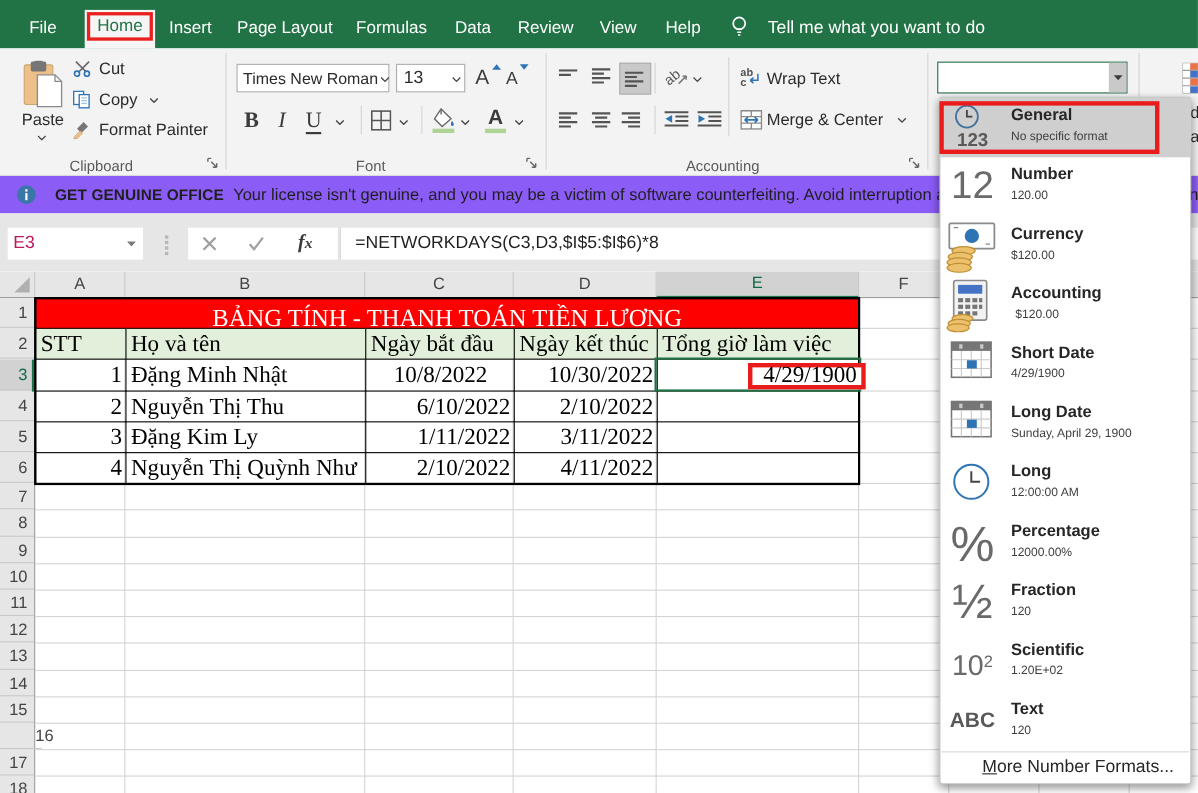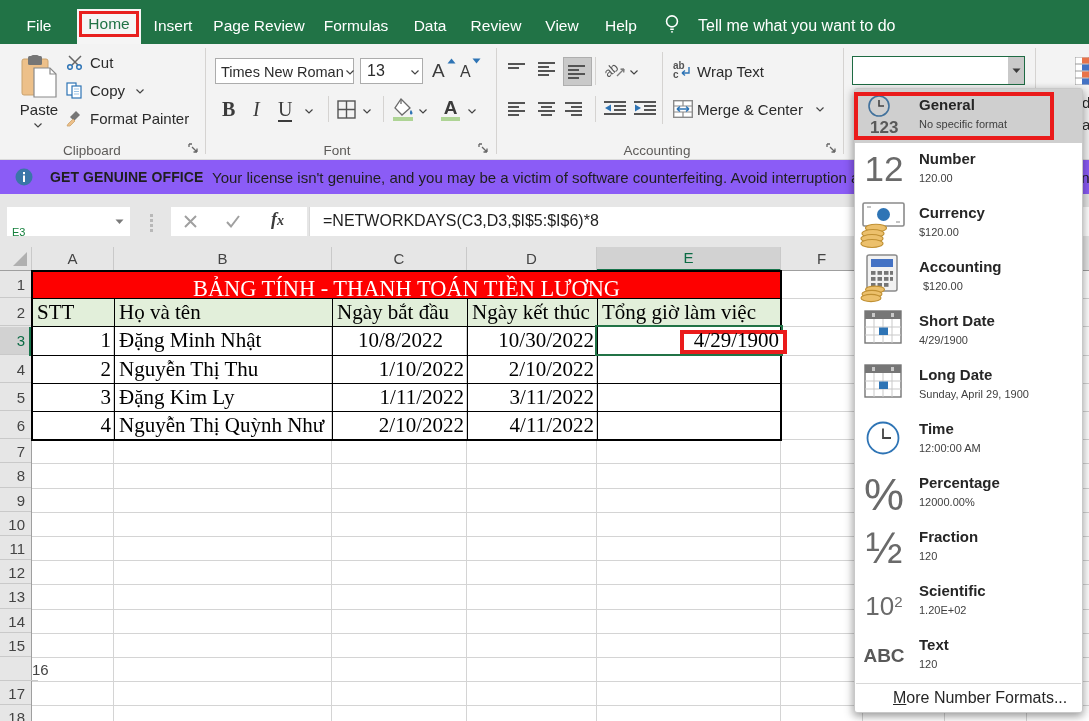--- a/index.html
+++ b/index.html
@@ -53,21 +53,21 @@
 .ptitle { position:absolute; left:64px; top:7px; font-size:15px; font-weight:bold; color:#262626; }
 .pval { position:absolute; left:64px; top:29px; font-size:11px; color:#404040; }
 .picon { position:absolute; left:0; top:0; width:58px; height:54px; }
 </style>
 </head>
 <body>
 
 <div id="tabbar">
   <span class="tab" style="left:39px;">File</span>
   <span class="tab" style="left:173px;">Insert</span>
-  <span class="tab" style="left:259px;">Page Review</span>
+  <span class="tab" style="left:259px;">Page Layout</span>
   <span class="tab" style="left:356px;">Formulas</span>
   <span class="tab" style="left:430px;">Data</span>
   <span class="tab" style="left:496px;">Review</span>
   <span class="tab" style="left:562px;">View</span>
   <span class="tab" style="left:621px;">Help</span>
   <span class="tab" style="left:698px; transform:none; font-size:16px;">Tell me what you want to do</span>
   <svg class="bulb" viewBox="0 0 17 20">
     <circle cx="8.5" cy="7" r="5.2" fill="none" stroke="#fff" stroke-width="1.5"></circle>
     <path d="M6.5 12 L10.5 12 M6.8 14.5 L10.2 14.5 M7.5 17 L9.5 17" stroke="#fff" stroke-width="1.3" fill="none"></path>
   </svg>
@@ -275,21 +275,21 @@
     <circle cx="9" cy="9" r="8.5" fill="#3a76a8"></circle>
     <rect x="8" y="7.5" width="2" height="6.5" fill="#fff"></rect>
     <rect x="8" y="4" width="2" height="2.2" fill="#fff"></rect>
   </svg>
   <span class="abs" style="left:50px; top:9px; font-size:14px; font-weight:bold; color:#1f1f1f; letter-spacing:0.1px;">GET GENUINE OFFICE</span>
   <span class="abs" style="left:212px; top:9px; font-size:15px; color:#1f1f1f; white-space:nowrap;">Your license isn't genuine, and you may be a victim of software counterfeiting. Avoid interruption and keep your files safe with genuine Office today.</span>
 </div>
 
 <div id="fbar">
   <div class="abs" style="left:7px; top:13px; width:123px; height:29px; background:#fff;">
-    <span class="abs" style="left:5px; top:19px; font-size:11px; color:#15803d;">E3</span>
+    <span class="abs" style="left:5px; top:5px; font-size:16px; color:#be185d;">E3</span>
     <svg class="abs" style="left:108px; top:12px;" width="9" height="6" viewBox="0 0 9 6">
         <path d="M0.5 0.5 L4.5 5 L8.5 0.5 Z" fill="#7a7a7a"></path>
       </svg>
   </div>
   <div class="abs" style="left:150px; top:20px; width:3px; height:24px;">
     <div style="width:3px;height:3px;background:#b8b8b8;margin-bottom:2px;"></div>
     <div style="width:3px;height:3px;background:#b8b8b8;margin-bottom:2px;"></div>
     <div style="width:3px;height:3px;background:#b8b8b8;margin-bottom:2px;"></div>
     <div style="width:3px;height:3px;background:#b8b8b8;"></div>
   </div>
@@ -383,21 +383,21 @@
     <div class="abs serif r2" style="left:332px; width:136px;">Ngày bắt đầu</div>
     <div class="abs serif r2" style="left:467px; width:131px;">Ngày kết thúc</div>
     <div class="abs serif r2" style="left:597px; width:184px;">Tổng giờ làm việc</div>
 
     <div class="abs serif d r3" style="left:32px; width:83px; text-align:right;">1</div>
     <div class="abs serif d r3" style="left:114px; width:219px;">Đặng Minh Nhật</div>
     <div class="abs serif d r3" style="left:332px; width:136px; text-align:center;">10/8/2022</div>
     <div class="abs serif d r3" style="left:467px; width:131px; text-align:right;">10/30/2022</div>
     <div class="abs serif d r4" style="left:32px; width:83px; text-align:right;">2</div>
     <div class="abs serif d r4" style="left:114px; width:219px;">Nguyễn Thị Thu</div>
-    <div class="abs serif d r4" style="left:332px; width:136px; text-align:right;">1/10/2022</div>
+    <div class="abs serif d r4" style="left:332px; width:136px; text-align:right;">6/10/2022</div>
     <div class="abs serif d r4" style="left:467px; width:131px; text-align:right;">2/10/2022</div>
     <div class="abs serif d r5" style="left:32px; width:83px; text-align:right;">3</div>
     <div class="abs serif d r5" style="left:114px; width:219px;">Đặng Kim Ly</div>
     <div class="abs serif d r5" style="left:332px; width:136px; text-align:right;">1/11/2022</div>
     <div class="abs serif d r5" style="left:467px; width:131px; text-align:right;">3/11/2022</div>
     <div class="abs serif d r6" style="left:32px; width:83px; text-align:right;">4</div>
     <div class="abs serif d r6" style="left:114px; width:219px;">Nguyễn Thị Quỳnh Như</div>
     <div class="abs serif d r6" style="left:332px; width:136px; text-align:right;">2/10/2022</div>
     <div class="abs serif d r6" style="left:467px; width:131px; text-align:right;">4/11/2022</div>
 
@@ -500,21 +500,21 @@
     </svg>
     <div class="ptitle">Long Date</div>
     <div class="pval">Sunday, April 29, 1900</div>
   </div>
 
   <div class="pitem" style="top:324px;">
     <svg class="picon" viewBox="0 0 58 54">
       <circle cx="28" cy="25" r="15.5" fill="none" stroke="#2e74b5" stroke-width="1.8"></circle>
       <path d="M28 15.5 V25 H36" fill="none" stroke="#444" stroke-width="1.8"></path>
     </svg>
-    <div class="ptitle">Time</div>
+    <div class="ptitle">Long</div>
     <div class="pval">12:00:00 AM</div>
   </div>
 
   <div class="pitem" style="top:378px;">
     <div class="picon" style="font-size:45px; color:#6a6a6a; text-align:center; line-height:56px;">%</div>
     <div class="ptitle">Percentage</div>
     <div class="pval">12000.00%</div>
   </div>
 
   <div class="pitem" style="top:432px;">

